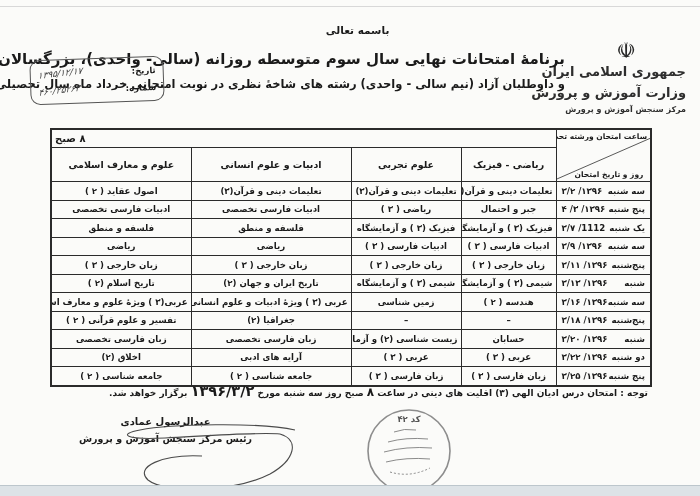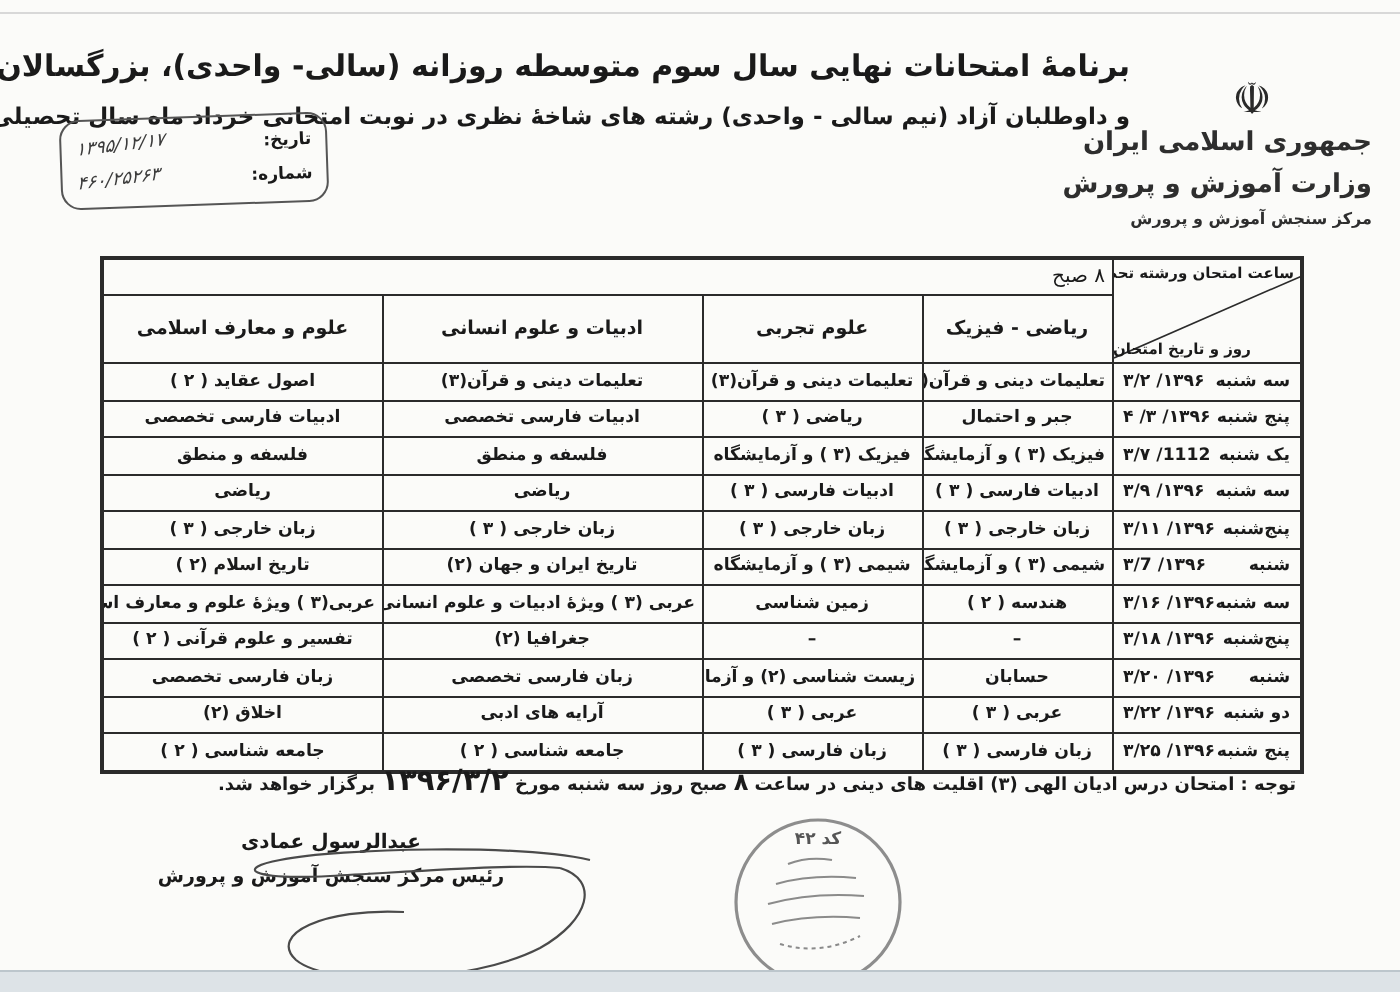--- a/index.html
+++ b/index.html
@@ -34,26 +34,26 @@
   .reflabel{font-weight:bold;}
   .refvalue{font-style:italic;color:#3c3c3c;transform:rotate(-5deg) skewX(-8deg);font-size:9px;}
 
   
   .exam-table{
     position:absolute;top:128px;left:50px;width:600px;height:250px;
     border-collapse:collapse;table-layout:fixed;direction:rtl;
   }
   .exam-table td,.exam-table th{border:1px solid #2b2b2b;padding:0 3px;overflow:hidden;}
   .exam-table{border:2px solid #2b2b2b;}
-  .time-header{font-size:10px;font-weight:normal;text-align:right;height:17px;}
+  .time-header{font-size:10px;font-weight:bold;text-align:left;height:17px;}
   .col-header{font-size:9.5px;font-weight:bold;text-align:center;height:33px;}
   .corner-cell{position:relative;padding:0;}
   .corner-svg{position:absolute;inset:0;width:100%;height:100%;}
   .corner-top{position:absolute;top:2px;right:3px;left:2px;font-size:7.5px;font-weight:bold;text-align:center;white-space:nowrap;}
-  .corner-bottom{position:absolute;bottom:2px;left:0;font-size:7.5px;font-weight:bold;white-space:nowrap;text-align:right;}
+  .corner-bottom{position:absolute;bottom:2px;left:18px;font-size:7.5px;font-weight:bold;white-space:nowrap;text-align:right;}
   .exam-table tbody td{font-size:8.6px;font-weight:bold;text-align:center;height:17.5px;white-space:nowrap;}
   .day-cell{padding:0 5px !important;}
   .day-wrap{display:flex;justify-content:space-between;align-items:center;}
   .day-name{font-size:8.6px;}
   .day-date{font-size:8.6px;}
 
   
   .note{
     position:absolute;top:383px;right:52px;left:40px;text-align:right;
     font-size:9px;font-weight:bold;white-space:nowrap;
@@ -77,20 +77,21 @@
   <div class="top-hairline"></div>
 
   <div class="letterhead">
     <div class="emblem">☫</div>
     <div class="lh-line">جمهوری اسلامی ایران</div>
     <div class="lh-line">وزارت آموزش و پرورش</div>
     <div class="lh-line center-line">مرکز سنجش آموزش و پرورش</div>
   </div>
 
   <div class="header-center">
+    <div class="bismillah">باسمه تعالی</div>
     <div class="title1">برنامۀ امتحانات نهایی  سال سوم متوسطه روزانه (سالی- واحدی)، بزرگسالان، راه دور</div>
     <div class="title2">و داوطلبان آزاد (نیم سالی - واحدی)  رشته های شاخۀ نظری در نوبت امتحانی خرداد ماه سال تحصیلی ۱۳۹۵ - ۹۶</div>
   </div>
 
   <div class="refbox">
     <div class="refrow">
       <span class="reflabel">تاریخ:</span>
       <span class="refvalue">۱۳۹۵/۱۲/۱۷</span>
     </div>
     <div class="refrow">
@@ -183,21 +184,21 @@
           </td>
           <td>زبان خارجی ( ۳ )</td>
           <td>زبان خارجی ( ۳ )</td>
           <td>زبان خارجی ( ۳ )</td>
           <td>زبان خارجی ( ۳ )</td>
         </tr>
         <tr>
           <td class="day-cell">
             <div class="day-wrap">
               <span class="day-name">شنبه</span>
-              <span class="day-date">۱۳۹۶/ ۳/7</span>
+              <span class="day-date">۱۳۹۶/ ۳/۱۳</span>
             </div>
           </td>
           <td>شیمی (۳ ) و آزمایشگاه</td>
           <td>شیمی (۳ ) و آزمایشگاه</td>
           <td>تاریخ ایران و جهان (۲)</td>
           <td>تاریخ اسلام (۲ )</td>
         </tr>
         <tr>
           <td class="day-cell">
             <div class="day-wrap">

